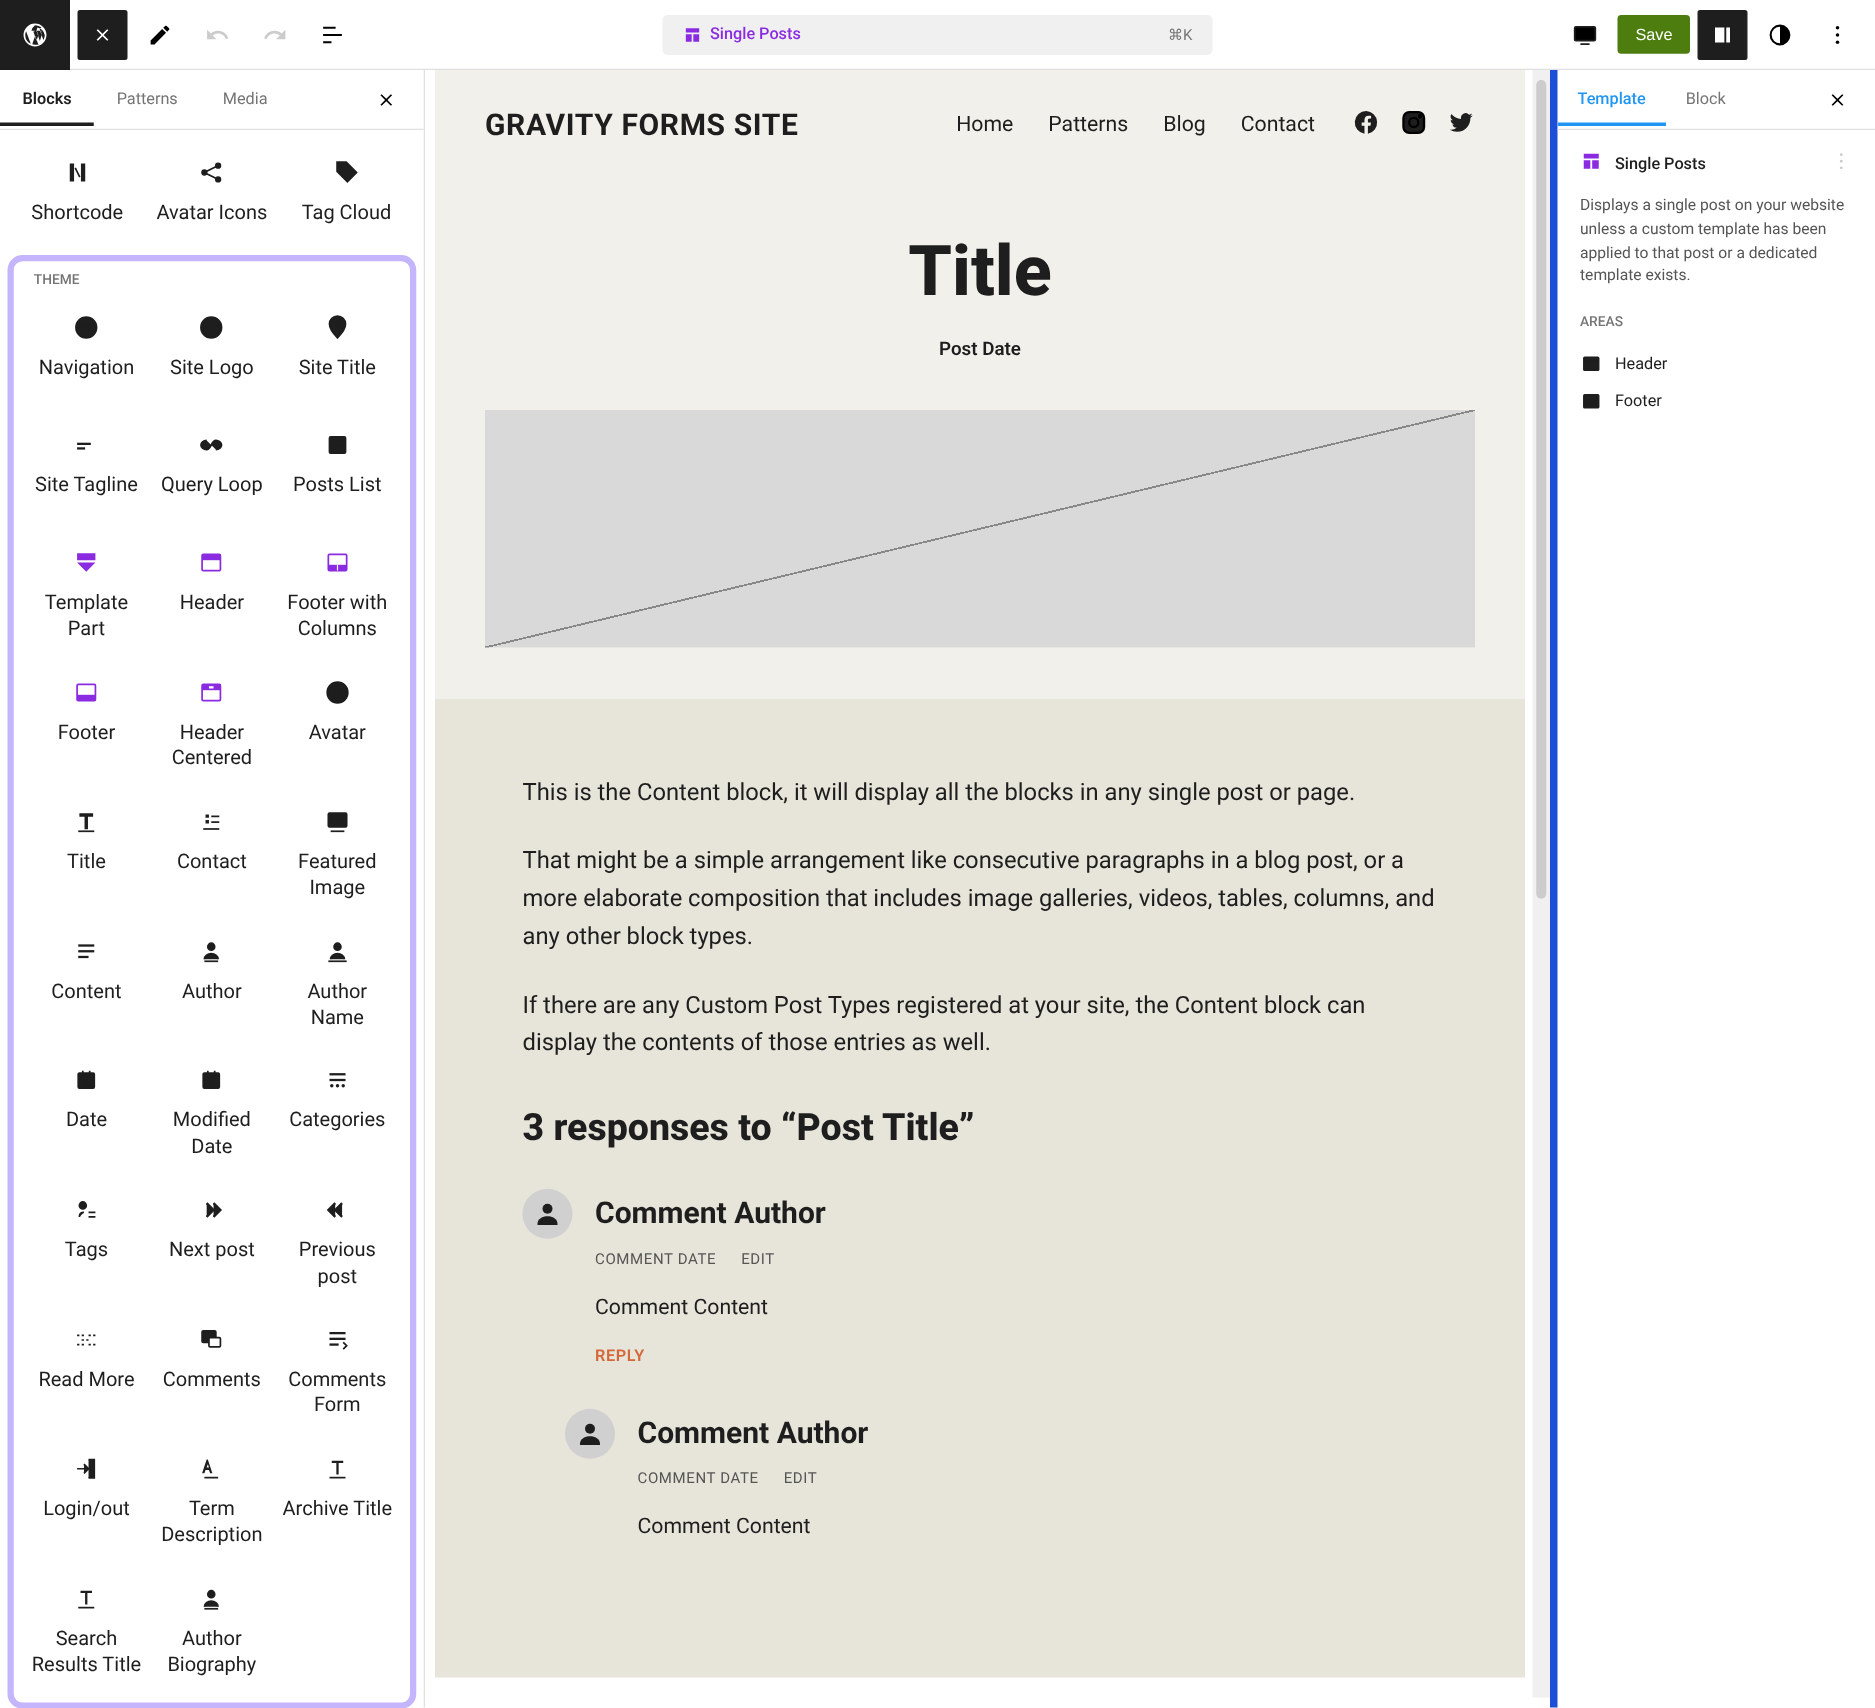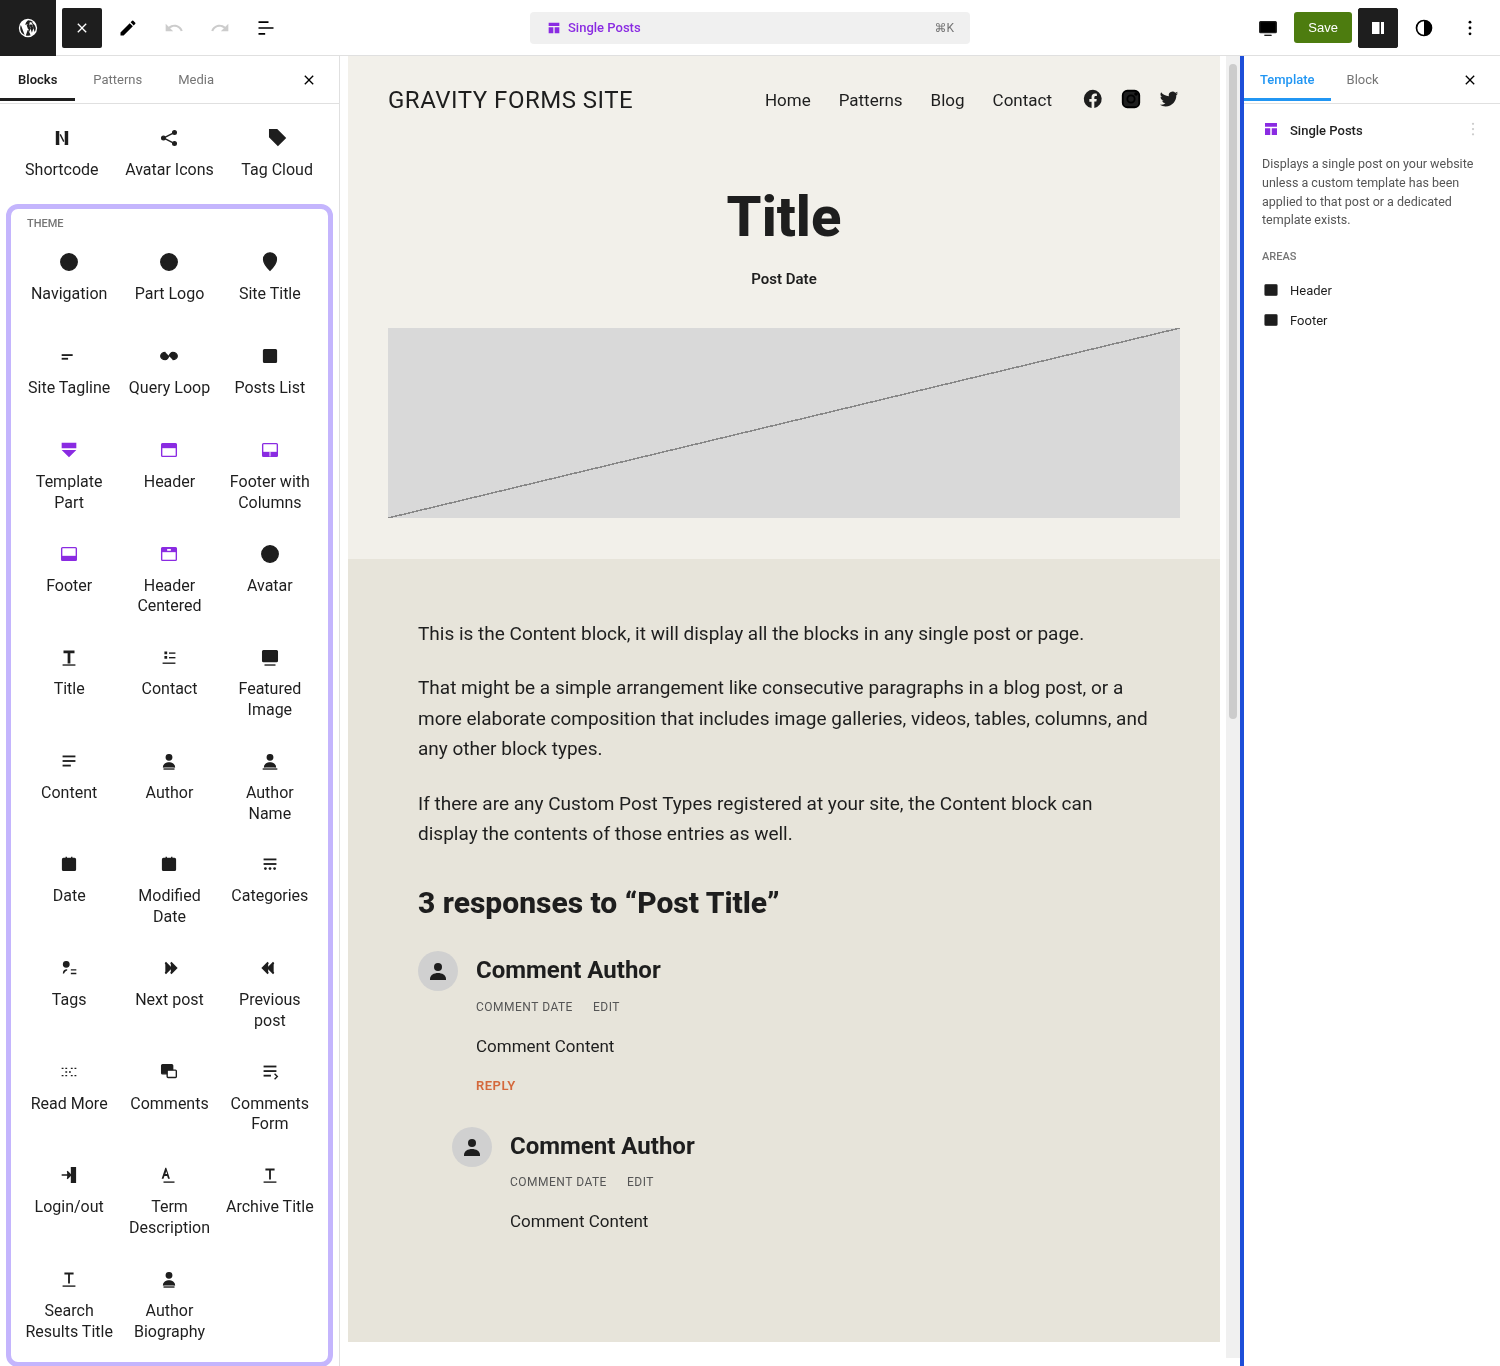--- a/index.html
+++ b/index.html
@@ -34,21 +34,21 @@
 .block-item .bi-label { font-size: 16px; line-height: 1.3; }
 .section-label { font-size: 11px; text-transform: uppercase; color: #757575; padding: 8px 16px; font-weight: 500; }
 .red-box { border: 5px solid #c4b5fd; border-radius: 12px; margin: 0 6px; padding-bottom: 8px; }
 
 
 .canvas-wrap { flex: 1; background: #fff; padding: 0; overflow-y: auto; position: relative; }
 .canvas-scroll-edge { width: 8px; background: #ccc; position: absolute; right: 3px; top: 8px; height: 50%; border-radius: 4px; }
 .canvas-scroll-track { width: 14px; background: #f0f0f0; position: absolute; right: 0; top: 0; height: calc(100% - 8px); }
 .canvas { margin: 0 20px 0 8px; }
 .site-header { padding: 30px 40px; background: #f2f0ea; display: flex; align-items: center; gap: 30px; }
-.site-title { font-size: 24px; font-weight: 400; letter-spacing: 0.5px; }
+.site-title { font-size: 24px; font-weight: 700; letter-spacing: 0.5px; }
 .nav { display: flex; gap: 28px; margin-left: auto; font-size: 17px; }
 .social { display: flex; gap: 16px; }
 .post-head { background: #f2f0ea; text-align: center; padding: 40px; }
 .post-head h1 { font-size: 56px; font-weight: 800; margin-bottom: 20px; }
 .post-date { font-size: 15px; font-weight: 600; }
 .featured { height: 190px; background: #d9d9d9; margin: 0 40px 40px; position: relative; }
 .featured::before { content: ""; position: absolute; inset: 0; background: linear-gradient(to bottom right, transparent 49.8%, #888 49.8%, #888 50.2%, transparent 50.2%); }
 .featured-wrap { background: #f2f0ea; padding-bottom: 1px; }
 .content { background: #e7e4da; padding: 60px 70px; font-size: 19px; line-height: 1.6; }
 .content p { margin-bottom: 24px; }
@@ -56,21 +56,21 @@
 .comment { display: flex; gap: 18px; margin-bottom: 30px; }
 .comment.nested { margin-left: 34px; }
 .avatar-c { width: 40px; height: 40px; border-radius: 50%; background: #d0d0d0; display: flex; align-items: center; justify-content: center; flex-shrink: 0; }
 .comment-body { flex: 1; }
 .comment-author { font-size: 24px; font-weight: 700; margin-bottom: 8px; }
 .comment-meta { font-size: 12px; letter-spacing: 0.5px; color: #555; margin-bottom: 16px; display: flex; gap: 20px; }
 .comment-content { font-size: 17px; margin-bottom: 16px; }
 .reply-link { color: #d4683b; text-transform: uppercase; font-size: 13px; font-weight: 600; letter-spacing: 0.5px; }
 
 
-.sidebar-right { width: 260px; border-left: 4px solid #1d4ed8; display: flex; flex-direction: column; }
+.sidebar-right { width: 260px; border-left: 6px solid #1d4ed8; display: flex; flex-direction: column; }
 .rtabs { display: flex; border-bottom: 1px solid #e0e0e0; align-items: center; height: 48px; }
 .rtabs .tab { padding: 14px 16px; font-size: 13px; cursor: pointer; color: #757575; }
 .rtabs .tab.active { color: #2196f3; box-shadow: inset 0 -3px 0 #2196f3; font-weight: 500; }
 .rtabs .close { margin-left: auto; margin-right: 10px; }
 .panel-body { padding: 16px 18px; font-size: 13px; }
 .panel-title-row { display: flex; align-items: center; gap: 10px; margin-bottom: 14px; }
 .panel-title-row .pt-icon { color: #8a2be2; }
 .panel-title { font-weight: 500; flex: 1; }
 .panel-desc { color: #555; line-height: 1.5; margin-bottom: 20px; font-size: 12.5px; }
 .panel-h { font-size: 11px; color: #757575; text-transform: uppercase; margin-bottom: 12px; font-weight: 500; }
@@ -211,21 +211,21 @@
                 </div>
                 <div class="bi-label">Navigation</div>
               </div>
               <div class="block-item">
                 <div class="bi-icon">
                   <svg class="ic" viewBox="0 0 24 24" fill="none" stroke="currentColor" stroke-width="1.5">
                     <circle cx="12" cy="12" r="9"></circle>
                     <path d="M3 12h5M16 12h5"></path>
                   </svg>
                 </div>
-                <div class="bi-label">Part Logo</div>
+                <div class="bi-label">Site Logo</div>
               </div>
               <div class="block-item">
                 <div class="bi-icon">
                   <svg class="ic" viewBox="0 0 24 24" fill="none" stroke="currentColor" stroke-width="1.5">
                     <path d="M12 21s-7-7-7-12a7 7 0 0114 0c0 5-7 12-7 12z"></path>
                     <circle cx="12" cy="9" r="2"></circle>
                   </svg>
                 </div>
                 <div class="bi-label">Site Title</div>
               </div>

